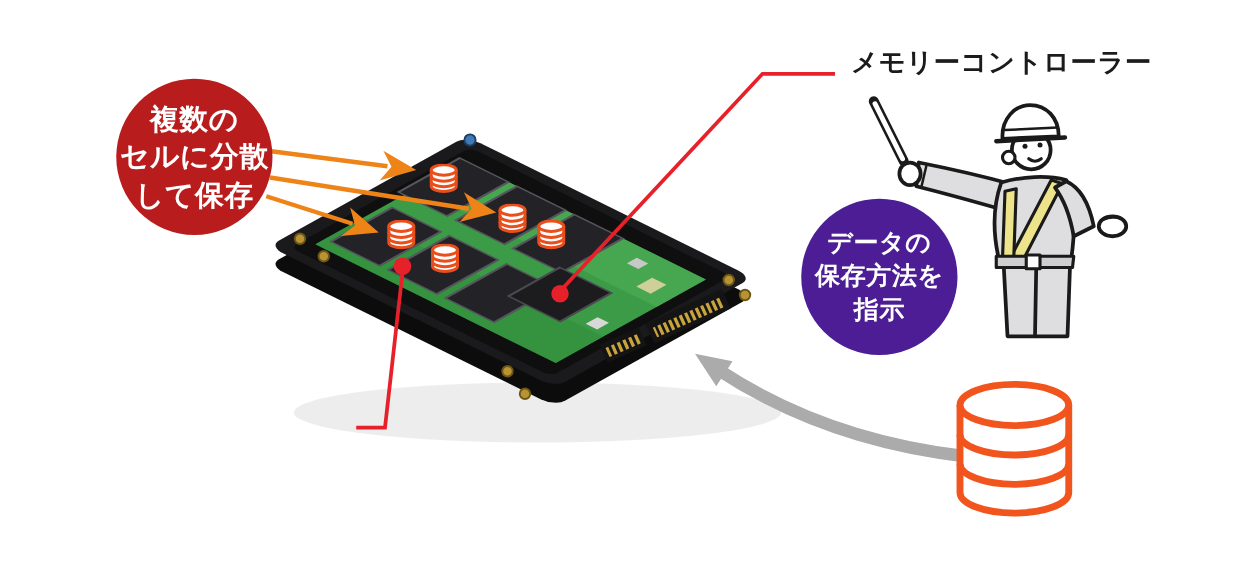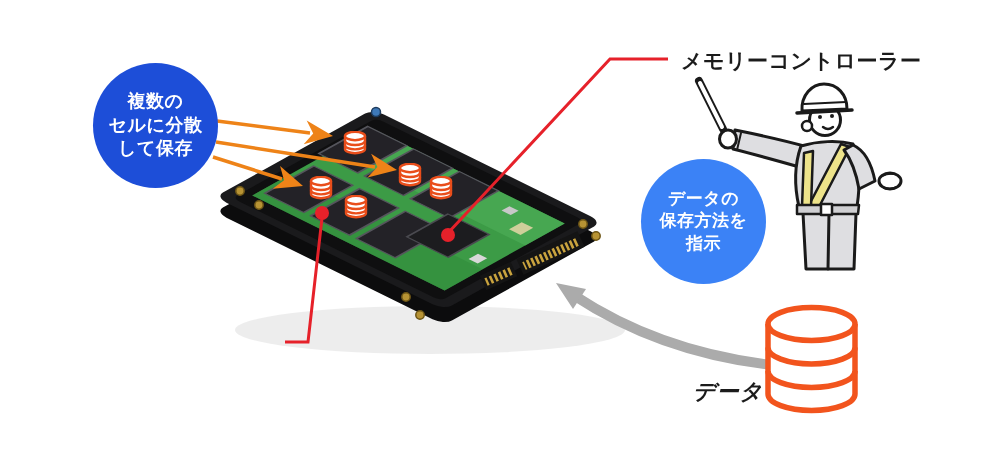--- a/index.html
+++ b/index.html
@@ -8,30 +8,30 @@
     overflow:hidden; font-family:"Liberation Sans","DejaVu Sans",sans-serif;
   }
   .art { position:absolute; left:0; top:0; }
   .bubble {
     position:absolute; border-radius:50%; color:#fff; font-weight:bold;
     display:flex; align-items:center; justify-content:center;
     text-align:center; white-space:pre-line; line-height:1.32; letter-spacing:0.5px;
   }
   .bubble-distributed {
     left:93px; top:63px; width:125px; height:125px;
-    background:#1d4ed8; font-size:18px;
+    background:#b91c1c; font-size:23px;
   }
   .bubble-instruct {
     left:641px; top:159px; width:125px; height:125px;
-    background:#3b82f6; font-size:17px;
+    background:#4c1d95; font-size:20px;
   }
   .label {
     position:absolute; color:#1b1b1b; font-weight:bold; white-space:pre-line;
   }
-  .label-controller { left:681px; top:47px; font-size:21px; letter-spacing:0.5px; }
+  .label-controller { left:681px; top:36px; font-size:21px; letter-spacing:0.5px; }
   .label-nand { left:90px; top:326px; font-size:22px; line-height:1.32; letter-spacing:0.5px; }
   .label-data { left:693px; top:377px; font-size:22px; font-style:italic; letter-spacing:1px; }
 </style>
 </head>
 <body>
 
 <div class="canvas">
 
   <svg class="art" width="1001" height="452" viewBox="0 0 1001 452">
 
@@ -175,14 +175,13 @@
 セルに分散
 して保存</div>
 
   <div class="bubble bubble-instruct">データの
 保存方法を
 指示</div>
 
   <div class="label label-controller">メモリーコントローラー</div>
 
 
-  <div class="label label-data">データ</div>
 </div>
 
 </body></html>

